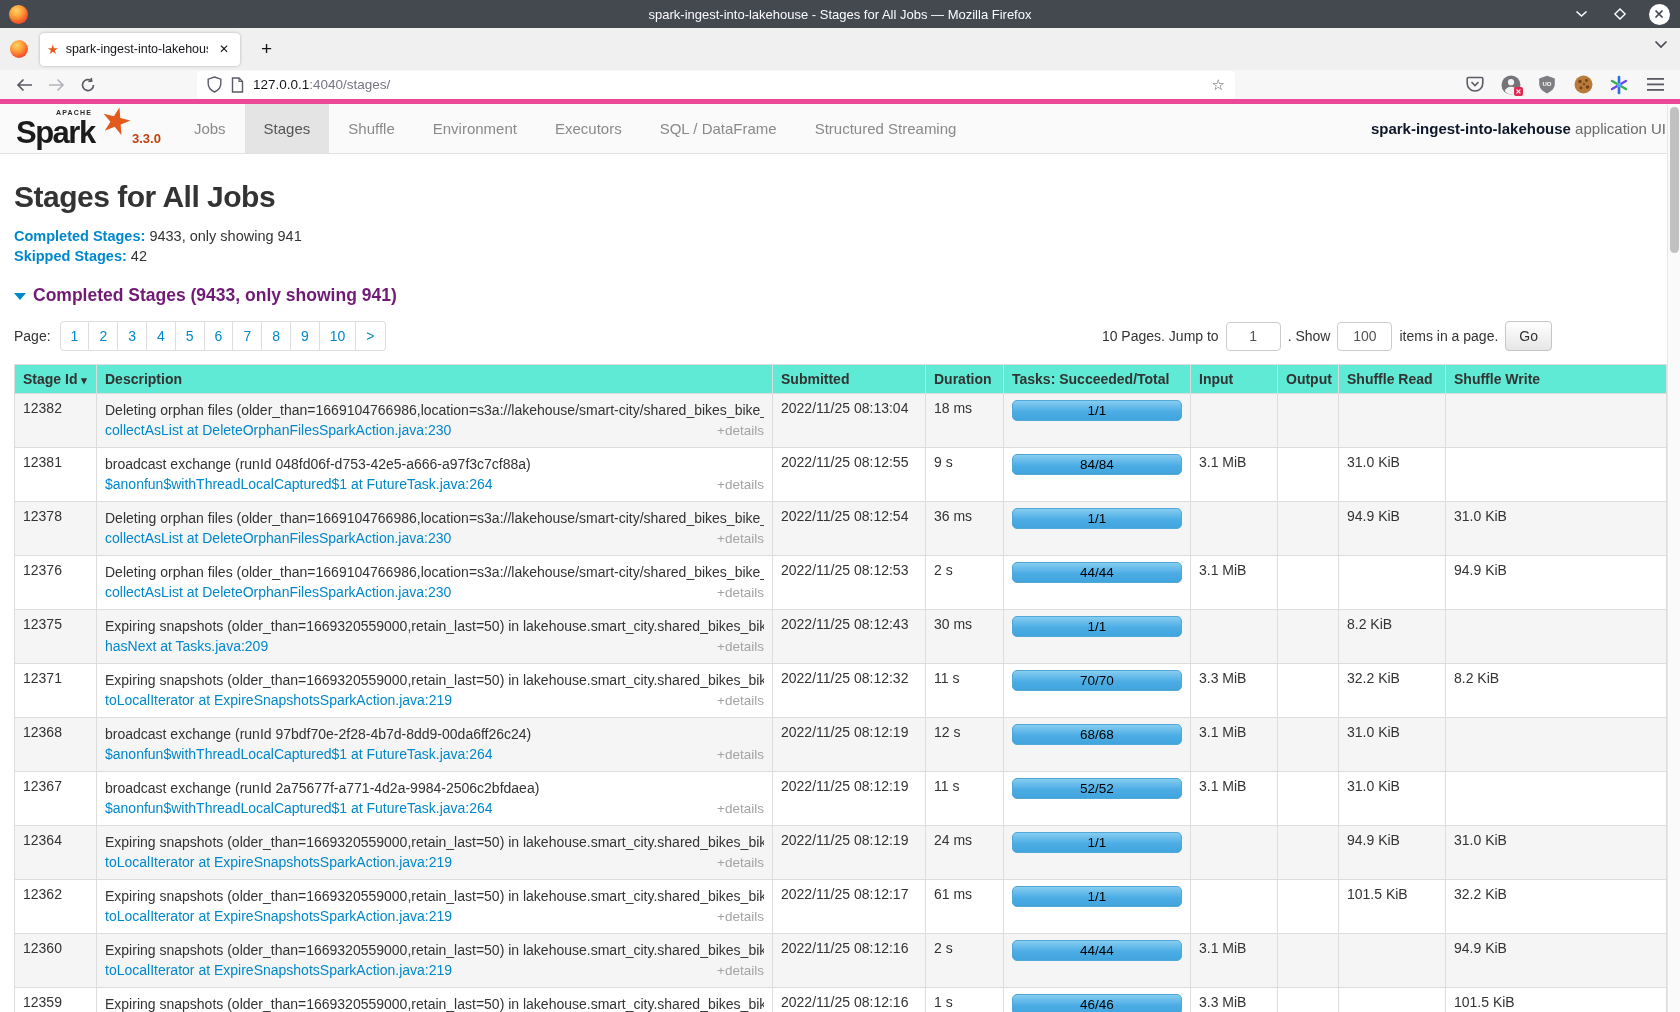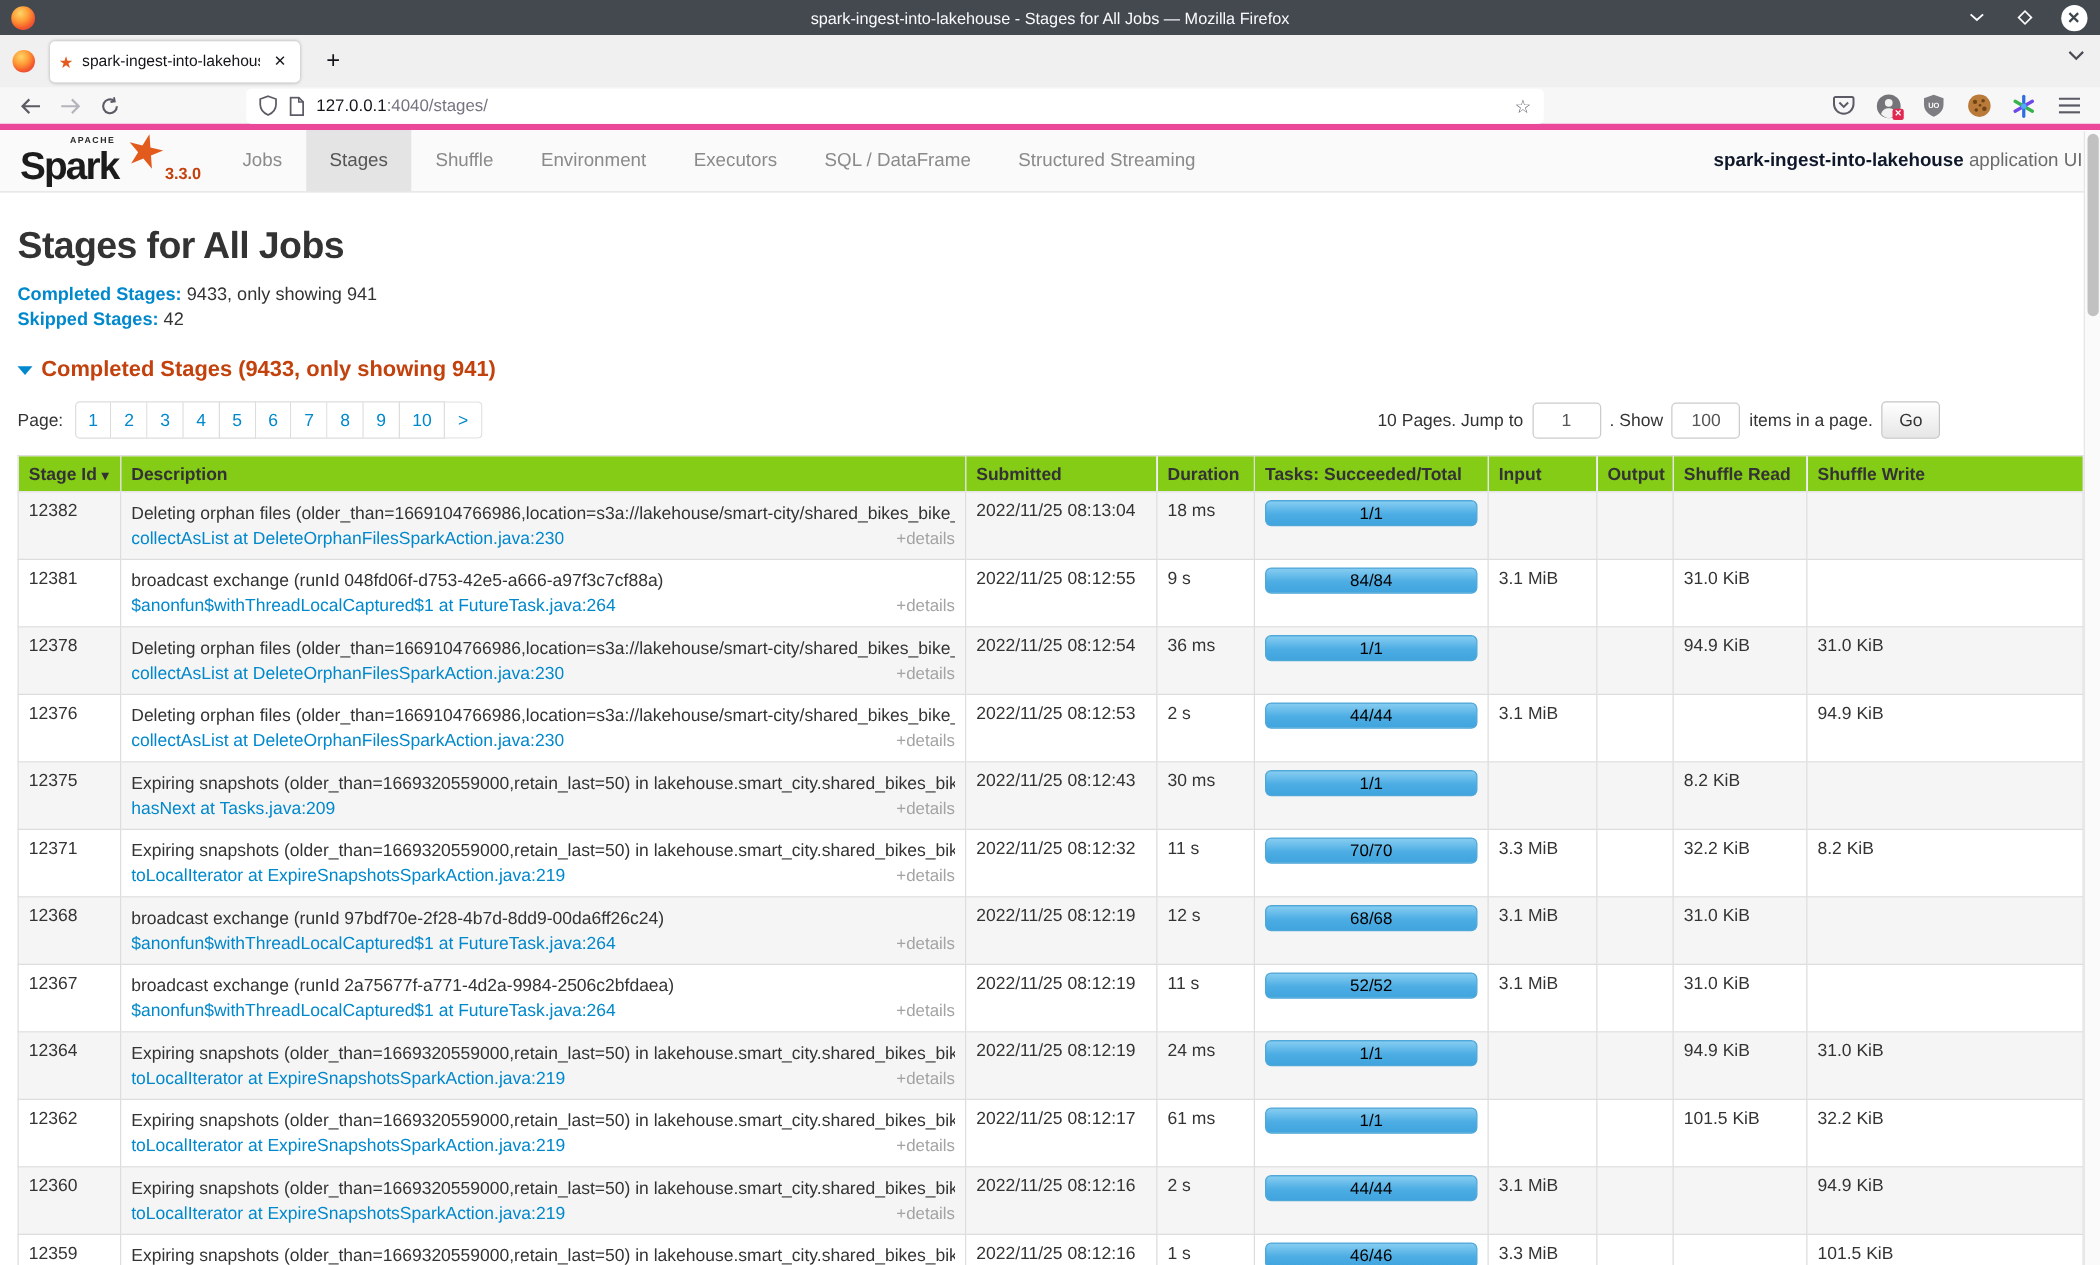--- a/index.html
+++ b/index.html
@@ -54,40 +54,40 @@
   .app-label { margin-left: auto; margin-right: 14px; align-self: center; font-size: 15px; color: #6b6b6b; }
   .app-label b { color: #0f172a; }
 
   
   .content { padding: 0 14px; }
   .page-title { font-size: 30px; font-weight: bold; color: #333; margin: 26px 0 14px; letter-spacing: -0.5px; }
   .summary-line { font-size: 14.5px; color: #333; margin: 4px 0; }
   .summary-label { color: #0088cc; font-weight: bold; }
   .section-header { display: flex; align-items: center; gap: 7px; margin-top: 21px; cursor: pointer; }
   .caret-down { width: 0; height: 0; border-left: 6px solid transparent; border-right: 6px solid transparent; border-top: 7px solid #0088cc; margin-top: 2px; }
-  .section-title { color: #c2410c; font-weight: bold; font-size: 17.5px; }
+  .section-title { color: #701a75; font-weight: bold; font-size: 17.5px; }
 
   
   .controls-row { display: flex; align-items: center; margin: 15px 0 13px; }
   .page-word { font-size: 14px; color: #333; margin-right: 9px; }
   .btn-group { display: inline-flex; }
   .page-btn { min-width: 28px; padding: 6px 10px; background: #fff; border: 1px solid #ddd; border-left: none;
     color: #0088cc; font-size: 14px; text-align: center; cursor: pointer; font-family: inherit; }
   .page-btn:first-child { border-left: 1px solid #ddd; border-radius: 4px 0 0 4px; }
   .page-btn:last-child { border-radius: 0 4px 4px 0; }
   .controls-right { margin-left: auto; display: flex; align-items: center; gap: 7px; font-size: 14px; color: #333; margin-right: 114px; }
   .num-input { width: 55px; height: 29px; border: 1px solid #ccc; border-radius: 4px; text-align: center;
     font-size: 14px; color: #555; font-family: inherit; }
   .go-btn { padding: 6px 13px; background: linear-gradient(#ffffff, #e6e6e6); border: 1px solid #c5c5c5;
     border-radius: 4px; font-size: 14px; color: #333; cursor: pointer; font-family: inherit; }
 
   
   table.stages { width: 1652px; border-collapse: collapse; table-layout: fixed; font-size: 14px; color: #333; }
   table.stages th, table.stages td { border: 1px solid #ddd; padding: 6px 8px; text-align: left; vertical-align: top; }
-  table.stages th { font-weight: bold; white-space: nowrap; overflow: hidden; background: #84cc16; }
+  table.stages th { font-weight: bold; white-space: nowrap; overflow: hidden; background: #5eead4; }
   tbody tr:nth-child(odd) { background: #f5f5f5; }
   .desc-line { white-space: nowrap; overflow: hidden; line-height: 20px; }
   .link-line { display: flex; justify-content: space-between; align-items: baseline; line-height: 20px; }
   a.cell-link { color: #0088cc; text-decoration: none; white-space: nowrap; overflow: hidden; }
   .details-toggle { color: #a3a3a3; font-size: 13.5px; cursor: pointer; flex: none; margin-left: 8px; }
   .progress { height: 21px; border: 1px solid #50a8d8; border-radius: 5px;
     background: linear-gradient(180deg, #86cdf1 0%, #4cade4 55%, #41a4dd 100%);
     text-align: center; line-height: 19px; font-size: 13.5px; color: #000; }
   .sort-glyph { font-size: 11px; color: #333; }
 

